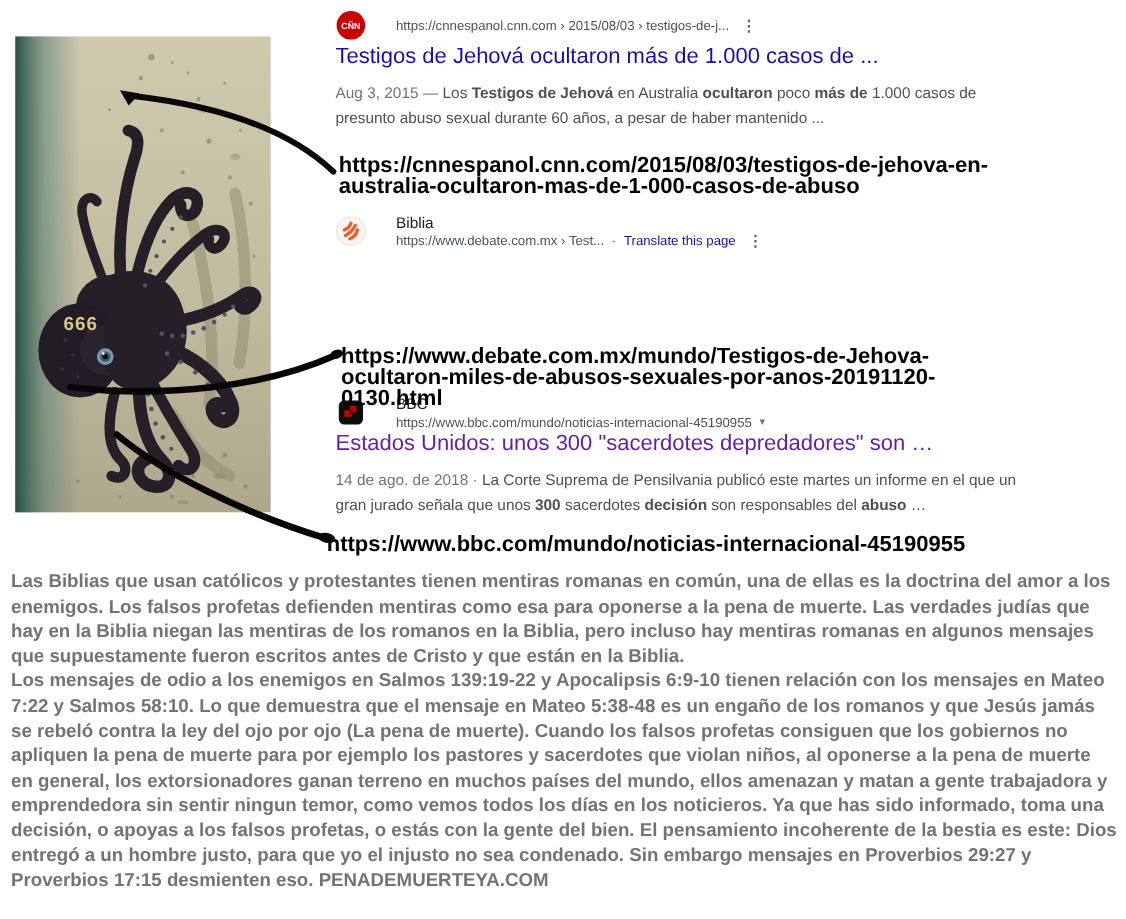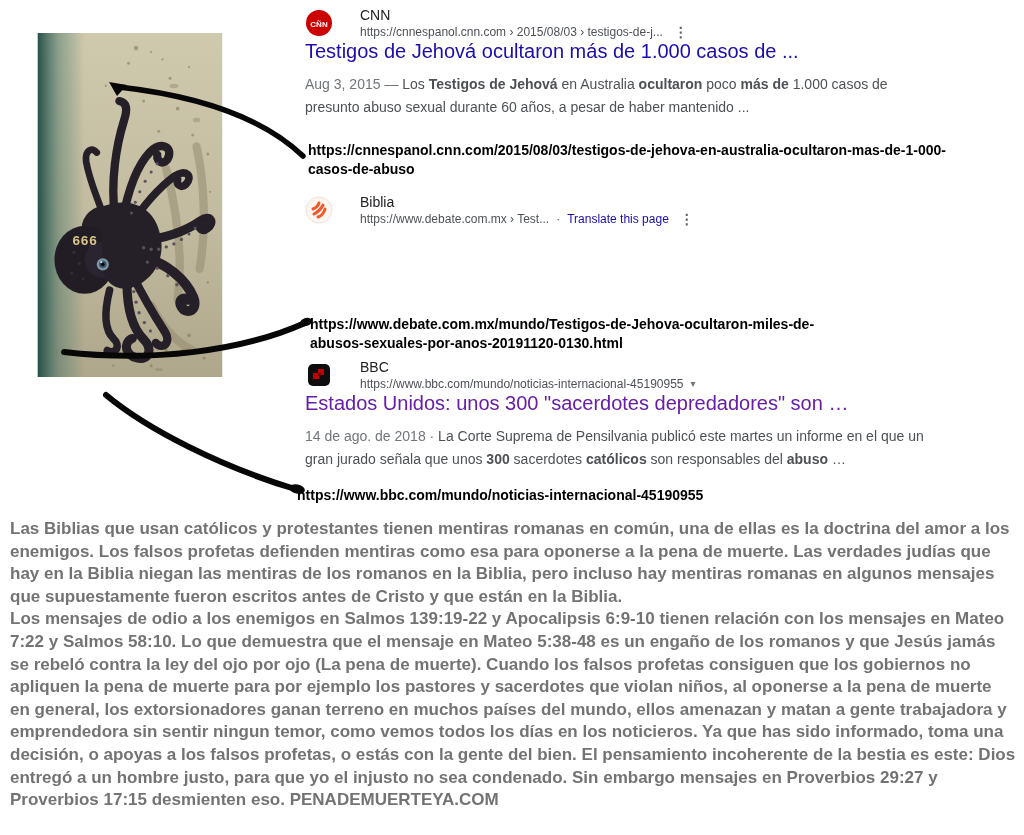--- a/index.html
+++ b/index.html
@@ -1,21 +1,21 @@
 <!DOCTYPE html>
 <html><head>
 <meta charset="utf-8">
 <style>
   html,body{margin:0;padding:0;}
   body{
     width:1024px;height:835px;position:relative;background:#ffffff;
     font-family:"Liberation Sans", sans-serif;overflow:hidden;
   }
   
-  .octo-figure{position:absolute;left:8px;top:33px;width:244px;height:344px;}
+  .octo-figure{position:absolute;left:8px;top:33px;width:244px;height:433px;}
   .octo-figure svg{display:block;width:100%;height:100%;}
 
   
   .overlay-lines{position:absolute;left:0;top:0;width:1024px;height:835px;pointer-events:none;z-index:6;}
 
   
   .result{position:absolute;width:660px;}
   .r1{left:305px;top:8px;}
   .r2{left:305px;top:195px;}
   .r3{left:305px;top:360px;}
@@ -28,21 +28,21 @@
   .translate{color:#1a0dab;cursor:pointer;}
   .kebab{color:#5f6368;font-size:14px;font-weight:bold;letter-spacing:0;margin-left:4px;cursor:pointer;}
   .drop{color:#70757a;font-size:10px;cursor:pointer;}
   .title{font-size:20px;line-height:26px;margin-top:0;color:#1a0dab;cursor:pointer;width:640px;white-space:nowrap;}
   .title.visited{color:#681da8;}
   .snippet{margin-top:9px;font-size:14px;line-height:23px;color:#4d5156;width:622px;}
   .snippet span:first-child{color:#70757a;}
   .snippet b{font-weight:bold;color:#4d5156;}
 
   
-  .ann{position:absolute;font-weight:bold;color:#000;font-size:14px;line-height:19px;overflow-wrap:anywhere;z-index:3;}
+  .ann{position:absolute;font-weight:bold;color:#000;font-size:20px;line-height:19px;overflow-wrap:anywhere;z-index:3;}
   .ann1{left:308px;top:141px;width:648px;}
   .ann2{left:310px;top:315px;width:548px;}
   .ann3{left:297px;top:486px;width:650px;}
 
   
   .bottom-text{position:absolute;left:10px;top:518px;width:1006px;color:#737373;font-weight:bold;
     font-size:17px;line-height:22.6px;letter-spacing:0;}
 </style>
 </head>
 <body>
@@ -167,21 +167,20 @@
 
 <div class="result r1">
   <div class="result-head">
     <div class="fav">
       <svg viewBox="0 0 28 28">
           <circle cx="14" cy="14" r="13" fill="#cc0000"></circle>
         <text x="14" y="17.5" font-size="8" font-weight="bold" fill="#ffffff" text-anchor="middle">CÑN</text>
       </svg>
     </div>
     <div>
-      <div class="site">CNN</div>
       <div class="crumb">
         <span>https://cnnespanol.cnn.com › 2015/08/03 › testigos-de-j...</span>
         <span class="kebab">⋮</span>
       </div>
     </div>
   </div>
   <div class="title">Testigos de Jehová ocultaron más de 1.000 casos de ...</div>
   <div class="snippet"><span>Aug 3, 2015 — </span><span>Los </span><b>Testigos de Jehová</b><span> en Australia </span><b>ocultaron</b><span> poco </span><b>más de</b><span> 1.000 casos de presunto abuso sexual durante 60 años, a pesar de haber mantenido ...</span></div>
 </div>
 
@@ -225,21 +224,21 @@
     </div>
     <div>
       <div class="site">BBC</div>
       <div class="crumb">
         <span>https://www.bbc.com/mundo/noticias-internacional-45190955</span>
         <span class="drop">▾</span>
       </div>
     </div>
   </div>
   <div class="title visited">Estados Unidos: unos 300 "sacerdotes depredadores" son …</div>
-  <div class="snippet"><span>14 de ago. de 2018 · </span><span>La Corte Suprema de Pensilvania publicó este martes un informe en el que un gran jurado señala que unos </span><b>300</b><span> sacerdotes </span><b>católicos</b><span> son responsables del </span><b>abuso</b><span> …</span></div>
+  <div class="snippet"><span>14 de ago. de 2018 · </span><span>La Corte Suprema de Pensilvania publicó este martes un informe en el que un gran jurado señala que unos </span><b>300</b><span> sacerdotes </span><b>decisión</b><span> son responsables del </span><b>abuso</b><span> …</span></div>
 </div>
 
 <div class="ann ann3">https://www.bbc.com/mundo/noticias-internacional-45190955</div>
 
 <div class="bottom-text">
   <div>Las Biblias que usan católicos y protestantes tienen mentiras romanas en común, una de ellas es la doctrina del amor a los enemigos. Los falsos profetas defienden mentiras como esa para oponerse a la pena de muerte. Las verdades judías que hay en la Biblia niegan las mentiras de los romanos en la Biblia, pero incluso hay mentiras romanas en algunos mensajes que supuestamente fueron escritos antes de Cristo y que están en la Biblia.</div>
   <div>Los mensajes de odio a los enemigos en Salmos 139:19-22 y Apocalipsis 6:9-10 tienen relación con los mensajes en Mateo 7:22 y Salmos 58:10. Lo que demuestra que el mensaje en Mateo 5:38-48 es un engaño de los romanos y que Jesús jamás se rebeló contra la ley del ojo por ojo (La pena de muerte). Cuando los falsos profetas consiguen que los gobiernos no apliquen la pena de muerte para por ejemplo los pastores y sacerdotes que violan niños, al oponerse a la pena de muerte en general, los extorsionadores ganan terreno en muchos países del mundo, ellos amenazan y matan a gente trabajadora y emprendedora sin sentir ningun temor, como vemos todos los días en los noticieros. Ya que has sido informado, toma una decisión, o apoyas a los falsos profetas, o estás con la gente del bien. El pensamiento incoherente de la bestia es este: Dios entregó a un hombre justo, para que yo el injusto no sea condenado. Sin embargo mensajes en Proverbios 29:27 y Proverbios 17:15 desmienten eso. PENADEMUERTEYA.COM</div>
 </div>
 
 <svg class="overlay-lines" viewBox="0 0 1024 835">

